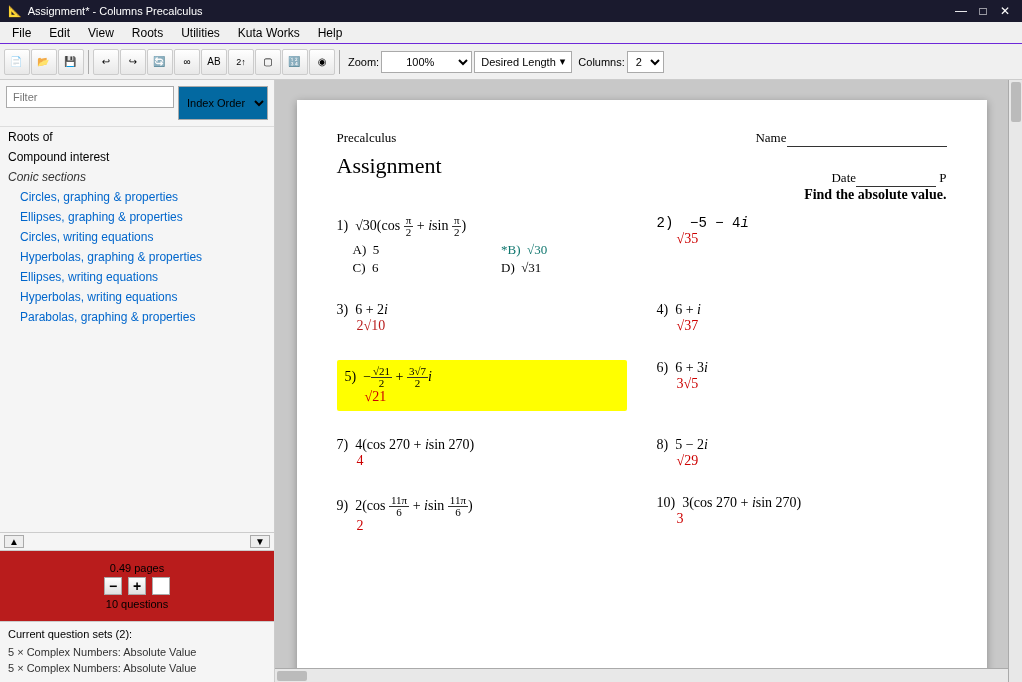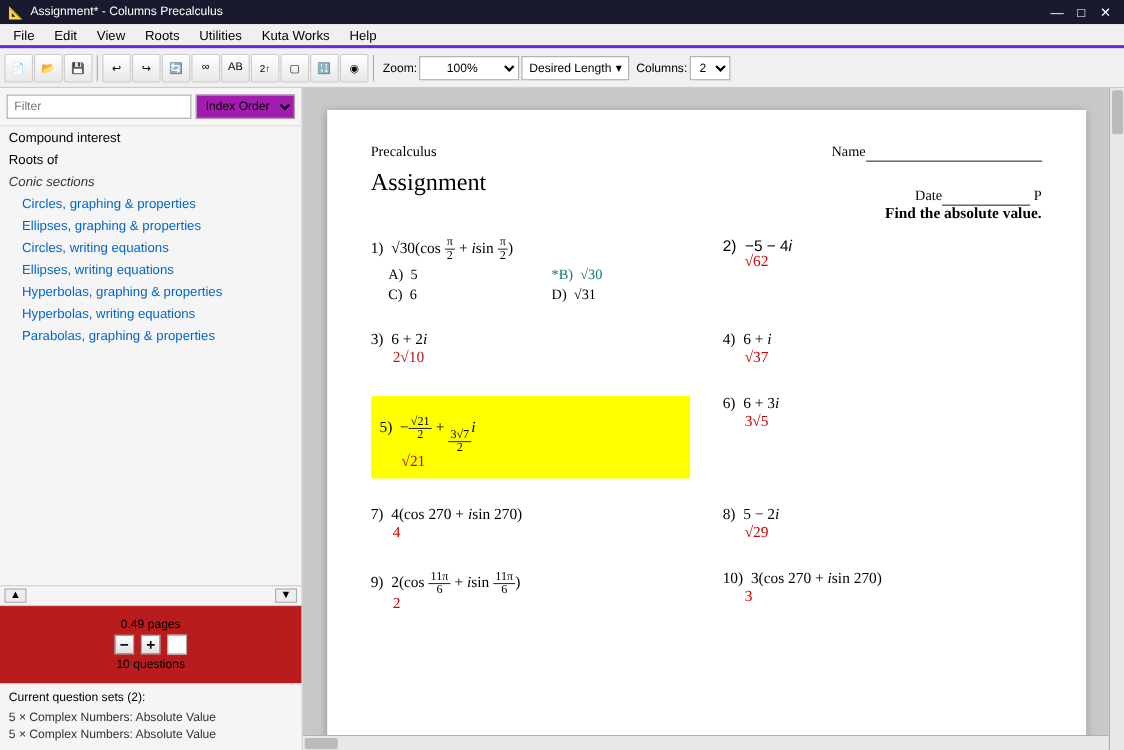--- a/index.html
+++ b/index.html
@@ -20,21 +20,21 @@
     .title-bar-controls { display: flex; gap: 4px; }
     .title-btn { color: white; background: none; border: none; cursor: pointer; font-size: 12px; width: 18px; height: 18px; display: flex; align-items: center; justify-content: center; }
 
     
     .menu-bar {
       background: #f0f0f0;
       height: 22px;
       display: flex;
       align-items: center;
       padding: 0 4px;
-      border-bottom: 3px solid #6d28d9;
+      border-bottom: 1px solid #6d28d9;
       gap: 2px;
     }
     .menu-item {
       padding: 2px 8px;
       cursor: pointer;
       font-size: 12px;
     }
 
     
     .toolbar {
@@ -111,24 +111,24 @@
     }
     .filter-input {
       flex: 1;
       height: 22px;
       border: 1px solid #aaa;
       padding: 0 6px;
       font-size: 11px;
       color: #888;
     }
     .filter-select {
-      height: 22px;
-      font-size: 11px;
-      border: 1px solid #aaa;
-      background: #a21caf;
+      height: 34px;
+      font-size: 11px;
+      border: 1px solid #aaa;
+      background: #0369a1;
       padding: 0 4px;
     }
 
     .topic-list {
       flex: 1;
       overflow-y: auto;
       font-size: 12px;
     }
     .topic-item {
       padding: 3px 8px;
@@ -271,28 +271,28 @@
   <div class="left-panel">
     <div class="filter-bar">
       <input class="filter-input" type="text" placeholder="Filter" style="">
       <select class="filter-select">
         <option>Index Order</option>
         <option>Alphabetical</option>
       </select>
     </div>
 
     <div class="topic-list">
+      <div class="topic-item">Roots of</div>
       <div class="topic-item">Compound interest</div>
-      <div class="topic-item">Roots of</div>
       <div class="topic-item italic">Conic sections</div>
       <div class="topic-item indented blue">Circles, graphing &amp; properties</div>
       <div class="topic-item indented blue">Ellipses, graphing &amp; properties</div>
       <div class="topic-item indented blue">Circles, writing equations</div>
+      <div class="topic-item indented blue">Hyperbolas, graphing &amp; properties</div>
       <div class="topic-item indented blue">Ellipses, writing equations</div>
-      <div class="topic-item indented blue">Hyperbolas, graphing &amp; properties</div>
       <div class="topic-item indented blue">Hyperbolas, writing equations</div>
       <div class="topic-item indented blue">Parabolas, graphing &amp; properties</div>
     </div>
 
     <div style="display:flex;justify-content:space-between;padding:2px 4px;border-top:1px solid #ccc;">
       <button style="font-size:10px;border:1px solid #aaa;background:#eee;cursor:pointer;width:20px;">▲</button>
       <button style="font-size:10px;border:1px solid #aaa;background:#eee;cursor:pointer;width:20px;">▼</button>
     </div>
 
     <div class="panel-stats">
@@ -352,40 +352,40 @@
               </div>
               <div style="display:grid;grid-template-columns:1fr 1fr;margin-top:4px;margin-left:16px;font-family:'Times New Roman',serif;font-size:13px;gap:2px 23px;">
                 <span>A)&nbsp; 5</span>
                 <span style="color:#0f766e;">*B)&nbsp; √30</span>
                 <span>C)&nbsp; 6</span>
                 <span>D)&nbsp; √31</span>
               </div>
             </div>
 
             <div class="problem">
-              <div style="font-family:Liberation Sans, sans-serif;font-size:14px;">2)&nbsp; −5 − 4<i>i</i></div>
-              <div style="color:#cc0000;margin-left:20px;font-family:'Times New Roman',serif;">√62</div>
+              <div style="font-family:Liberation Mono, monospace;font-size:14px;">2)&nbsp; −5 − 4<i>i</i></div>
+              <div style="color:#cc0000;margin-left:20px;font-family:'Times New Roman',serif;">√35</div>
             </div>
 
             <div class="problem">
               <div style="font-family:'Times New Roman',serif;font-size:14px;">3)&nbsp; 6 + 2<i>i</i></div>
               <div style="color:#b91c1c;margin-left:20px;font-family:'Times New Roman',serif;">2√10</div>
             </div>
 
             <div class="problem">
               <div style="font-family:'Times New Roman',serif;font-size:14px;">4)&nbsp; 6 + <i>i</i></div>
               <div style="color:#cc0000;margin-left:20px;font-family:'Times New Roman',serif;">√37</div>
             </div>
 
             <div class="problem" style="background:#ffff00;padding:6px 8px;border-radius:2px;">
               <div style="font-family:'Times New Roman',serif;font-size:14px;">
                 5)&nbsp; −<span style="display:inline-flex;flex-direction:column;align-items:center;vertical-align:middle;line-height:1;">
                     <span style="border-bottom:1px solid #333;padding:0 2px;font-size:11px;">√21</span>
                     <span style="padding:0 2px;font-size:11px;">2</span>
-                  </span>&nbsp;+&nbsp;<span style="display:inline-flex;flex-direction:column;align-items:center;vertical-align:middle;line-height:1;margin-top:24px;">
+                  </span>&nbsp;+&nbsp;<span style="display:inline-flex;flex-direction:column;align-items:center;vertical-align:middle;line-height:1;">
                     <span style="border-bottom:1px solid #333;padding:0 2px;font-size:11px;">3√7</span>
                     <span style="padding:0 2px;font-size:11px;">2</span>
                   </span><i>i</i>
               </div>
               <div style="color:#cc0000;margin-left:20px;font-family:'Times New Roman',serif;">√21</div>
             </div>
 
             <div class="problem">
               <div style="font-family:'Times New Roman',serif;font-size:14px;">6)&nbsp; 6 + 3<i>i</i></div>
               <div style="color:#cc0000;margin-left:20px;font-family:'Times New Roman',serif;">3√5</div>

